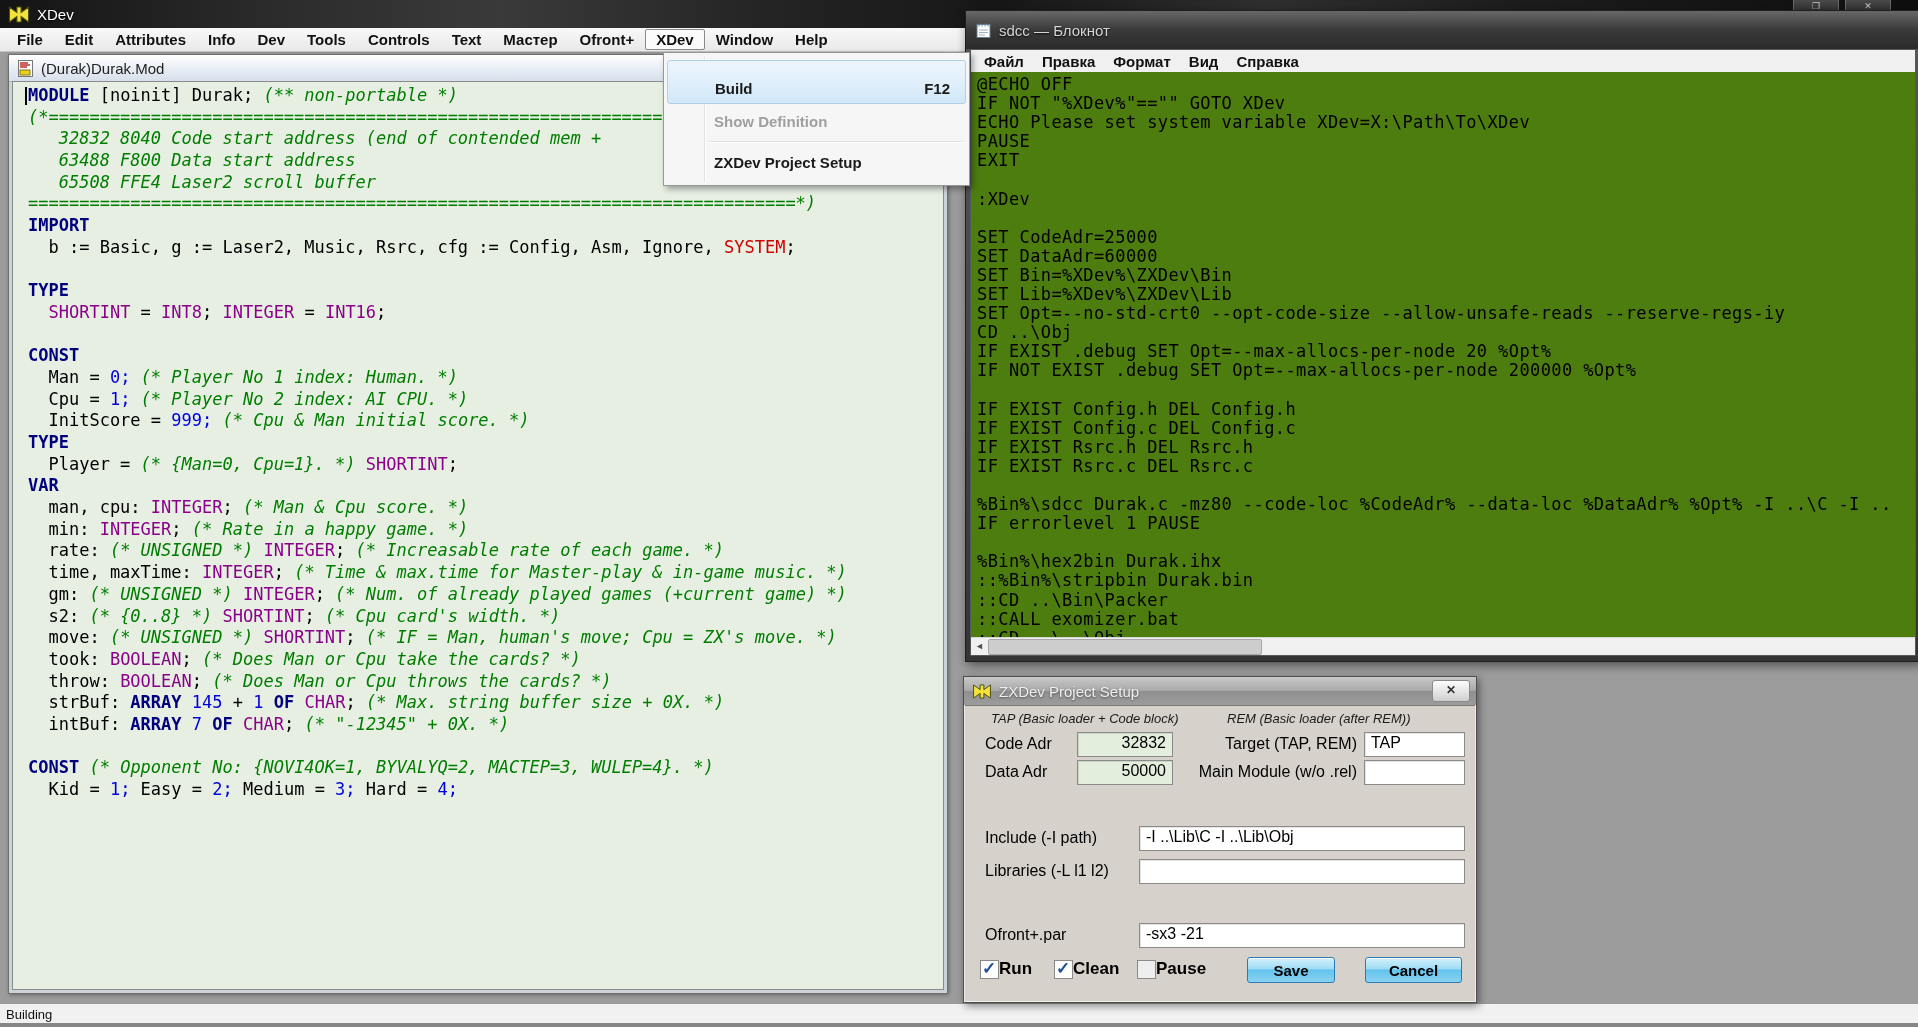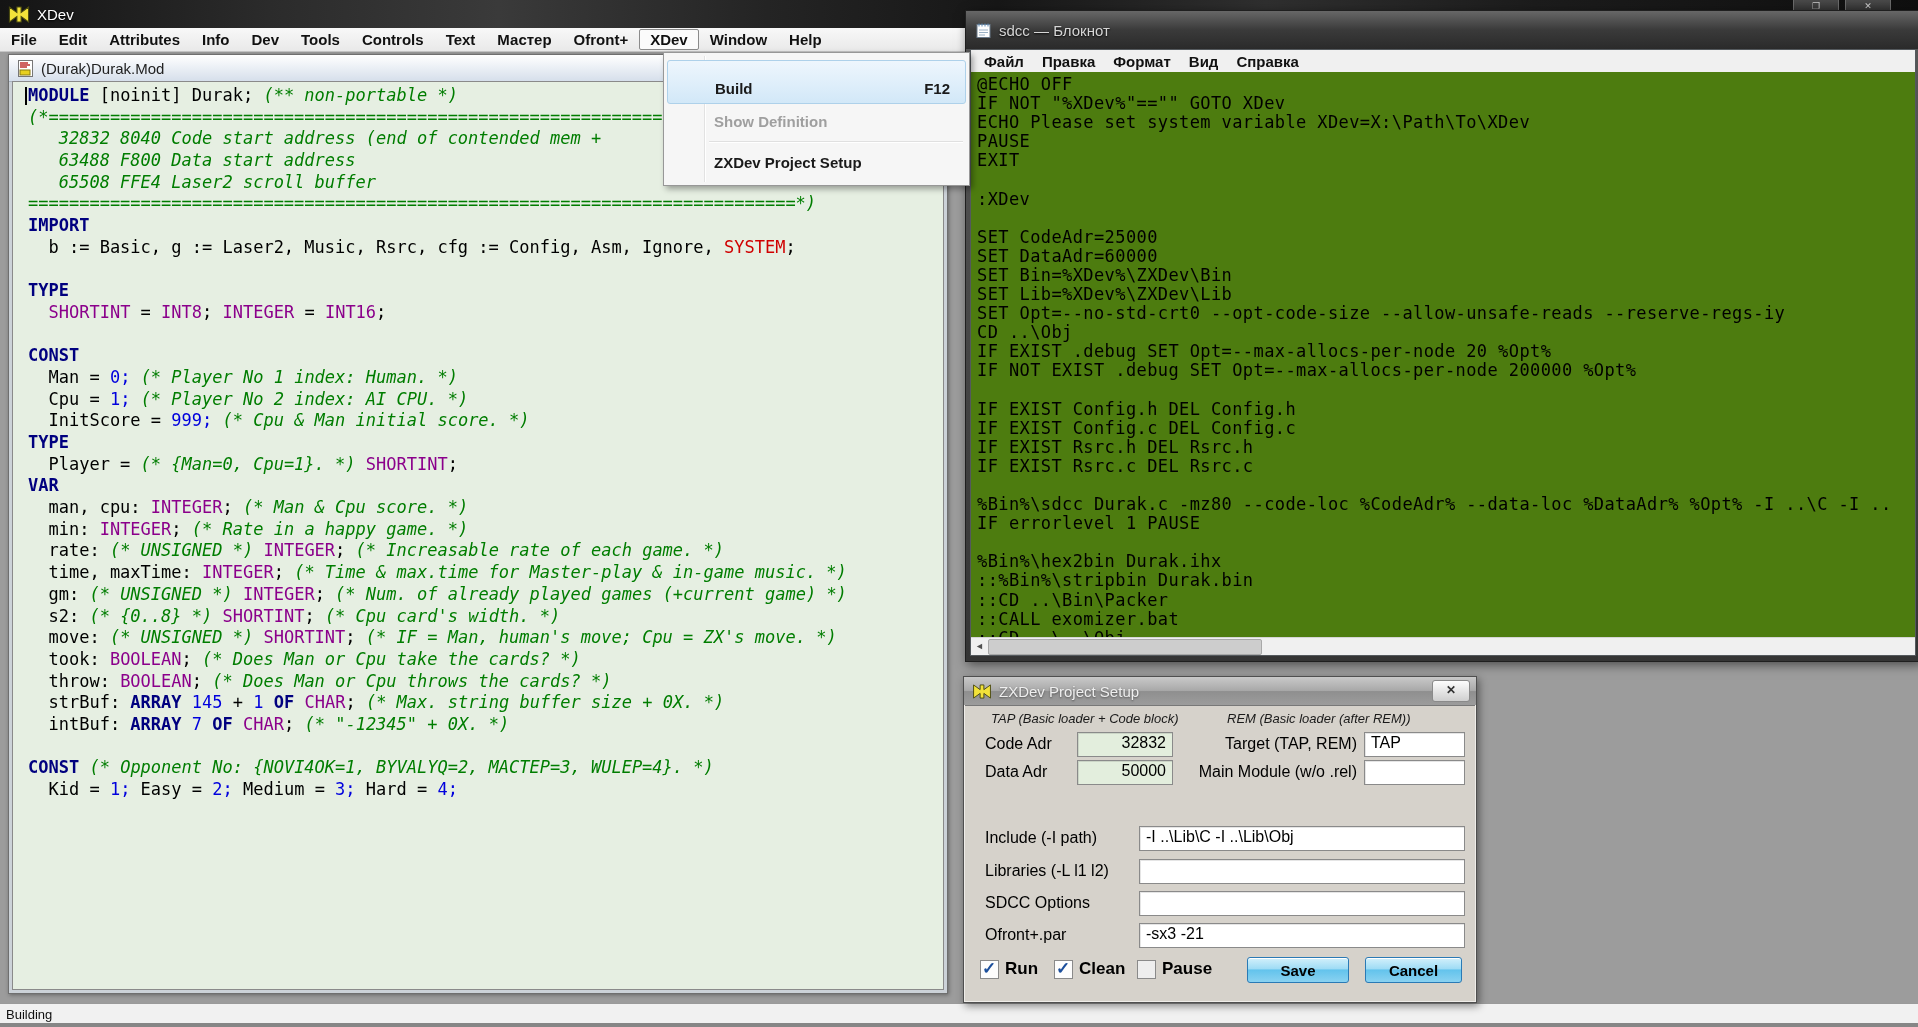--- a/index.html
+++ b/index.html
@@ -14,21 +14,21 @@
     background:linear-gradient(90deg,#141414 0%,#2b2b2b 14%,#3a3a3a 26%,#242424 40%,#171717 52%,#2f2f2f 66%,#1c1c1c 80%,#0f0f0f 100%);
   }
   .xdev-titlebar{position:absolute;left:0;top:0;height:28px;z-index:2;display:flex;align-items:center;padding-left:8px;}
   .xdev-logo{display:inline-block;width:22px;height:17px;margin-right:7px;}
   .xdev-title-text{color:#fff;font-size:15px;text-shadow:0 1px 2px #000;}
   .tb-btn{position:absolute;top:0;width:44px;height:13px;z-index:2;border:1px solid #6a6a6a;border-top:none;
     background:linear-gradient(#4a4a4a,#2e2e2e);color:#c9c9c9;font-size:9px;text-align:center;line-height:12px;border-radius:0 0 3px 3px;}
   .menubar{
     position:absolute;left:0;top:28px;width:1918px;height:24px;z-index:2;
     background:linear-gradient(#f8f8f8,#e9e9e9);border-bottom:1px solid #c6c6c6;
-    display:flex;align-items:center;box-sizing:border-box;
+    display:flex;align-items:center;padding-left:6px;box-sizing:border-box;
   }
   .mb-item{padding:2px 11px;font-size:15px;font-weight:bold;color:#111;}
   .mb-active{border:1px solid #8b8b8b;background:#fbfbfb;border-radius:2px;padding:1px 10px;}
   
   .docwin{
     position:absolute;left:8px;top:54px;width:940px;height:940px;z-index:3;
     background:#ccd2d8;border:1px solid #6f6f6f;box-shadow:1px 1px 4px rgba(0,0,0,.35);box-sizing:border-box;
   }
   .docwin-title{
     position:absolute;left:0;top:0;right:0;height:26px;
@@ -116,21 +116,21 @@
   .field{
     position:absolute;top:0;height:22px;border:1px solid #8a8a8a;
     box-shadow:inset 1px 1px 0 rgba(0,0,0,.1);font-size:16px;color:#000;
     padding:1px 6px 0 6px;white-space:nowrap;overflow:hidden;
   }
   .field.green{background:#e3eedd;text-align:right;}
   .field.white{background:#fff;}
   .cb{position:absolute;top:254px;display:flex;align-items:center;}
   .cb .box{display:inline-block;width:17px;height:17px;background:#fdfdfd;border:1px solid #8a8a8a;position:relative;}
   .cb.on .box::after{content:"✓";position:absolute;left:1px;top:-3px;color:#1c4f9c;font-size:17px;font-weight:bold;}
-  .cb .cb-lbl{margin-left:6px;font-size:17px;font-weight:bold;color:#000;}
+  .cb .cb-lbl{font-size:17px;font-weight:bold;color:#000;}
   .btn{
     position:absolute;top:252px;height:26px;border:1px solid #2a7ab5;border-radius:3px;
     background:linear-gradient(#d3f0fb 0%,#9fdcf5 45%,#63c3ec 50%,#8ad2f1 100%);
     box-shadow:inset 0 1px 0 #fff;font-family:"Liberation Sans",sans-serif;
     font-size:15px;font-weight:bold;color:#000;padding:0;
   }
 </style>
 </head>
 <body>
 
@@ -285,38 +285,34 @@
       <span class="field white" style="left:399px;width:87px"></span>
     </div>
     <div class="row" style="top:121px">
       <span class="lbl" style="left:20px">Include (-I path)</span>
       <span class="field white" style="left:174px;width:312px">-I ..\Lib\C -I ..\Lib\Obj</span>
     </div>
     <div class="row" style="top:154px">
       <span class="lbl" style="left:20px">Libraries (-L l1 l2)</span>
       <span class="field white" style="left:174px;width:312px"></span>
     </div>
-    <div class="row" style="top:186px">
-      <span class="lbl" style="left:20px">SDCC Options</span>
-      <span class="field white" style="left:174px;width:312px"></span>
-    </div>
     <div class="row" style="top:218px">
       <span class="lbl" style="left:20px">Ofront+.par</span>
       <span class="field white" style="left:174px;width:312px">-sx3 -21</span>
     </div>
 
     <label class="cb on" style="left:15px">
       <span class="box"></span>
       <span class="cb-lbl">Run</span>
     </label>
     <label class="cb on" style="left:89px">
       <span class="box"></span>
       <span class="cb-lbl">Clean</span>
     </label>
     <label class="cb" style="left:172px">
       <span class="box" style="background:#eeeeee"></span>
       <span class="cb-lbl">Pause</span>
     </label>
 
-    <button class="btn" style="left:282px;width:102px">Save</button>
+    <button class="btn" style="left:282px;width:88px">Save</button>
     <button class="btn" style="left:400px;width:97px">Cancel</button>
   </div>
 </div>
 
 </body></html>

